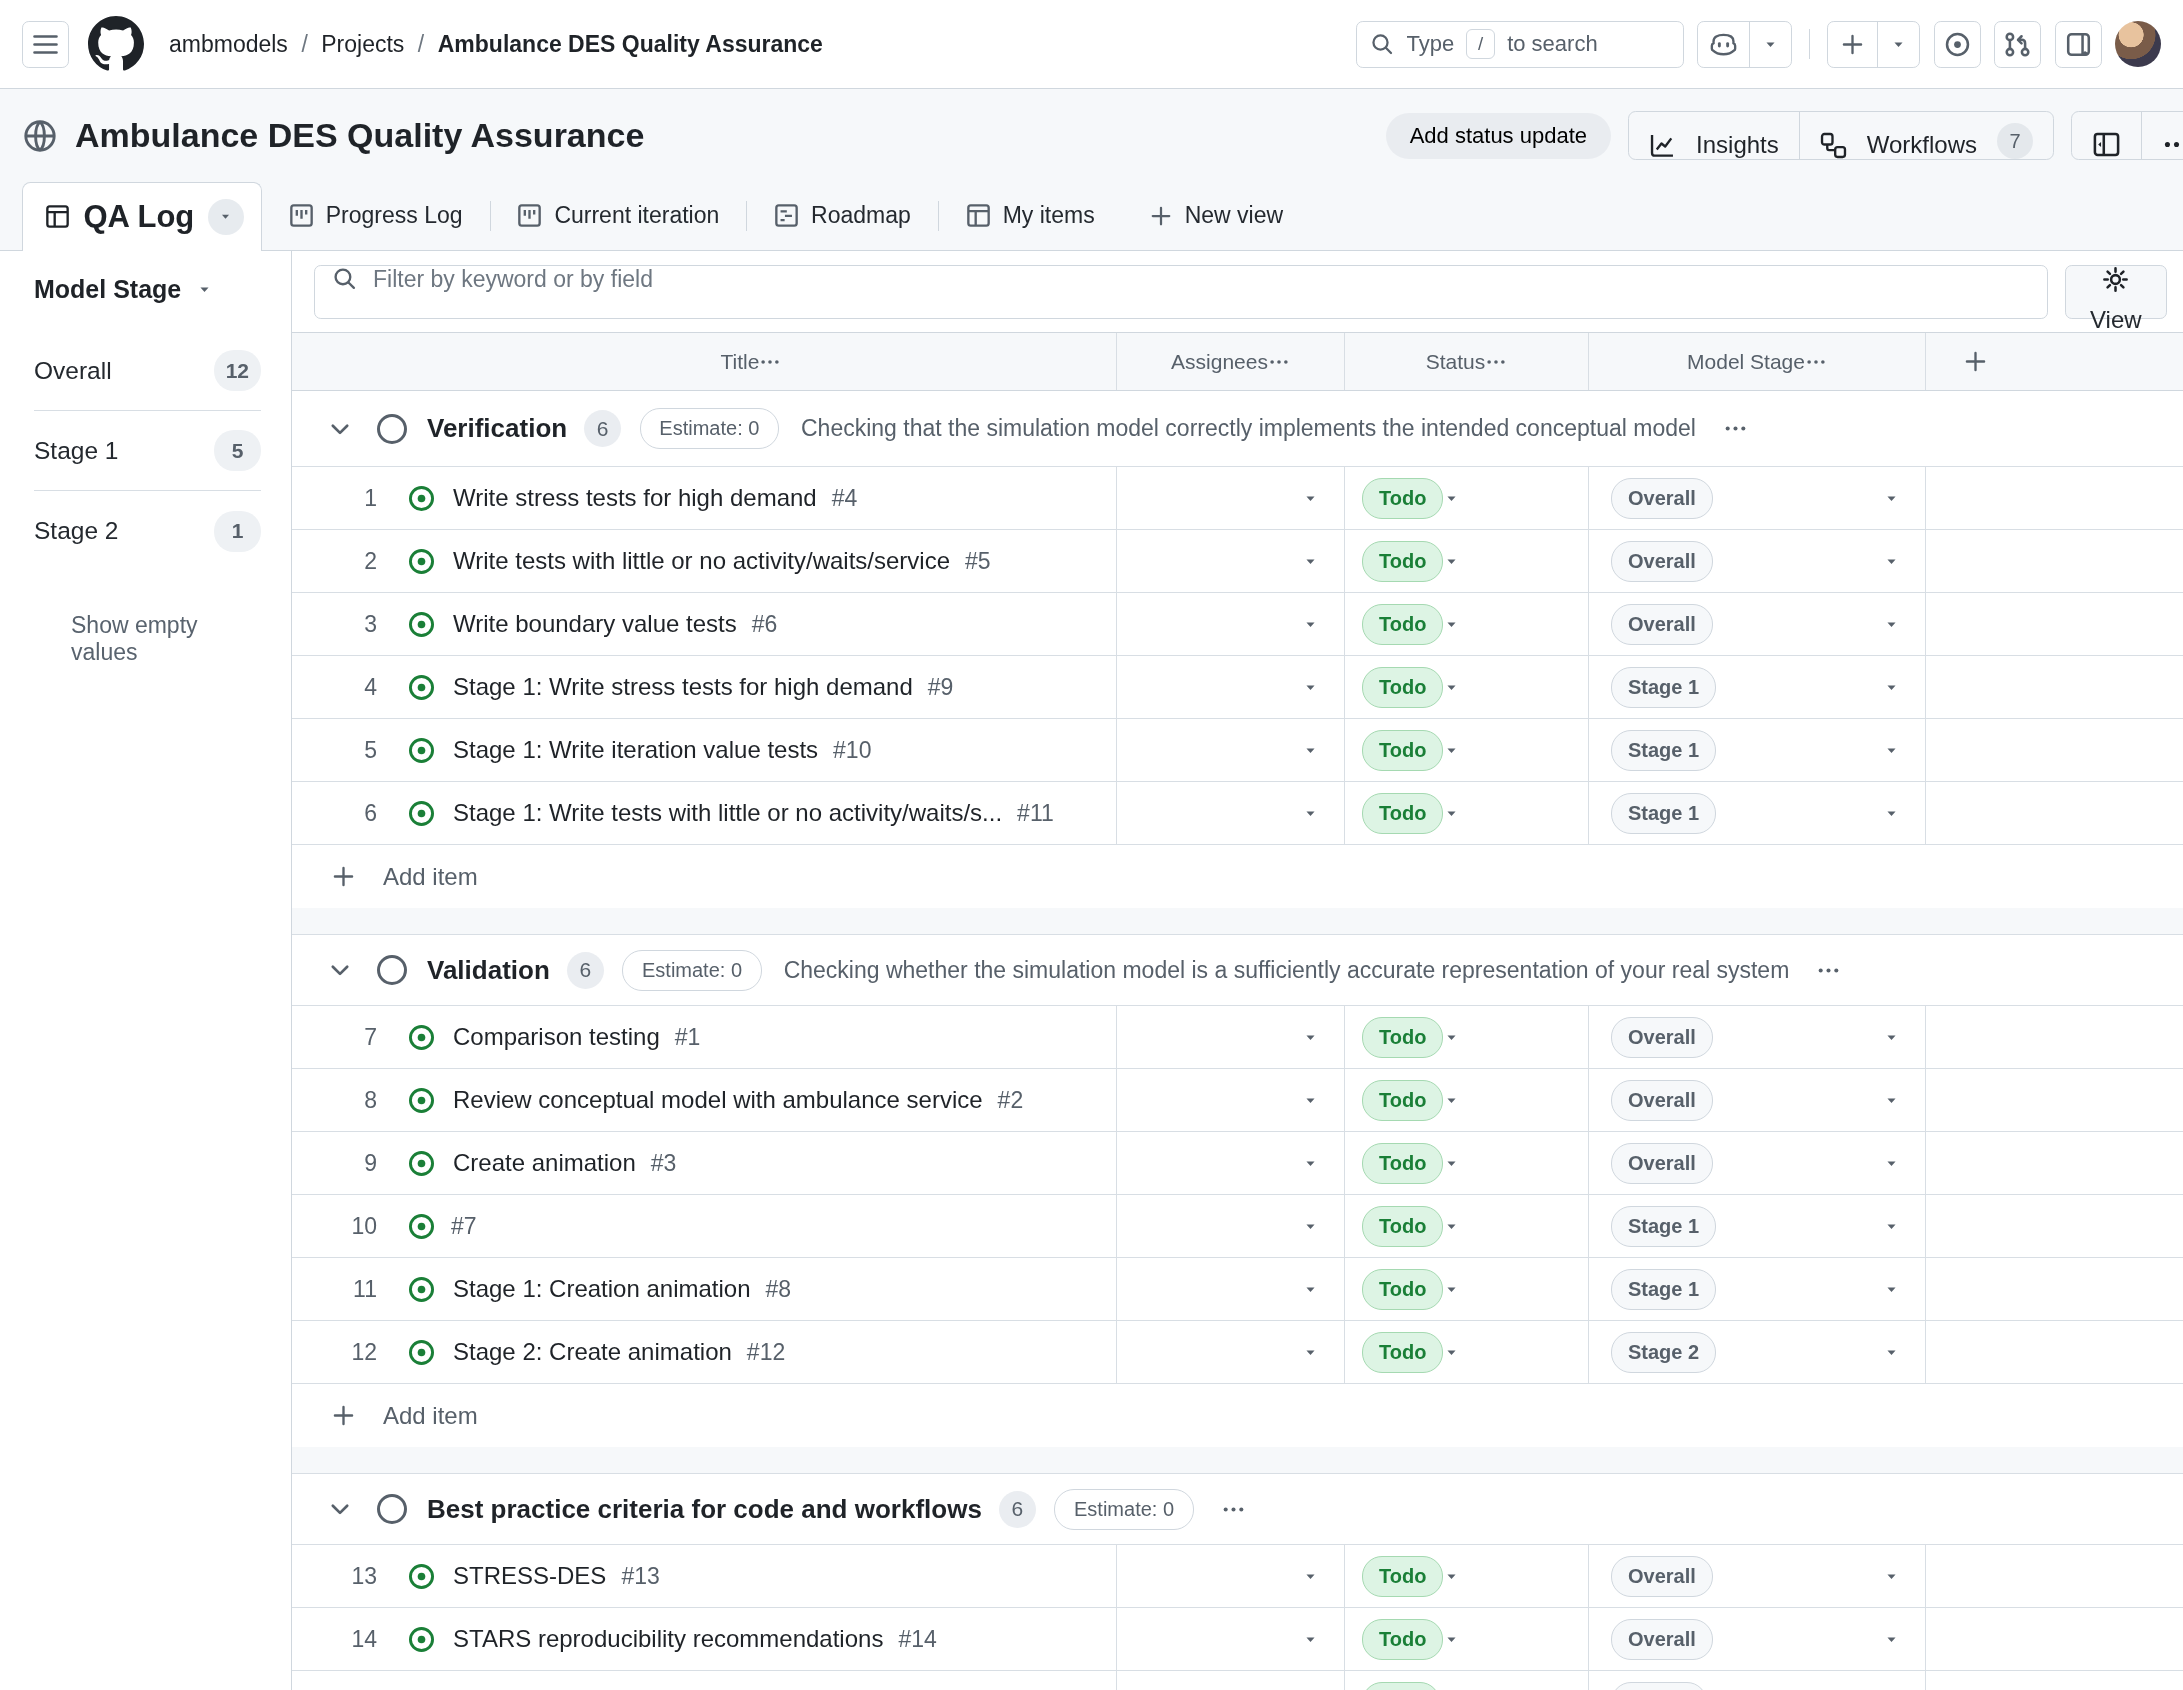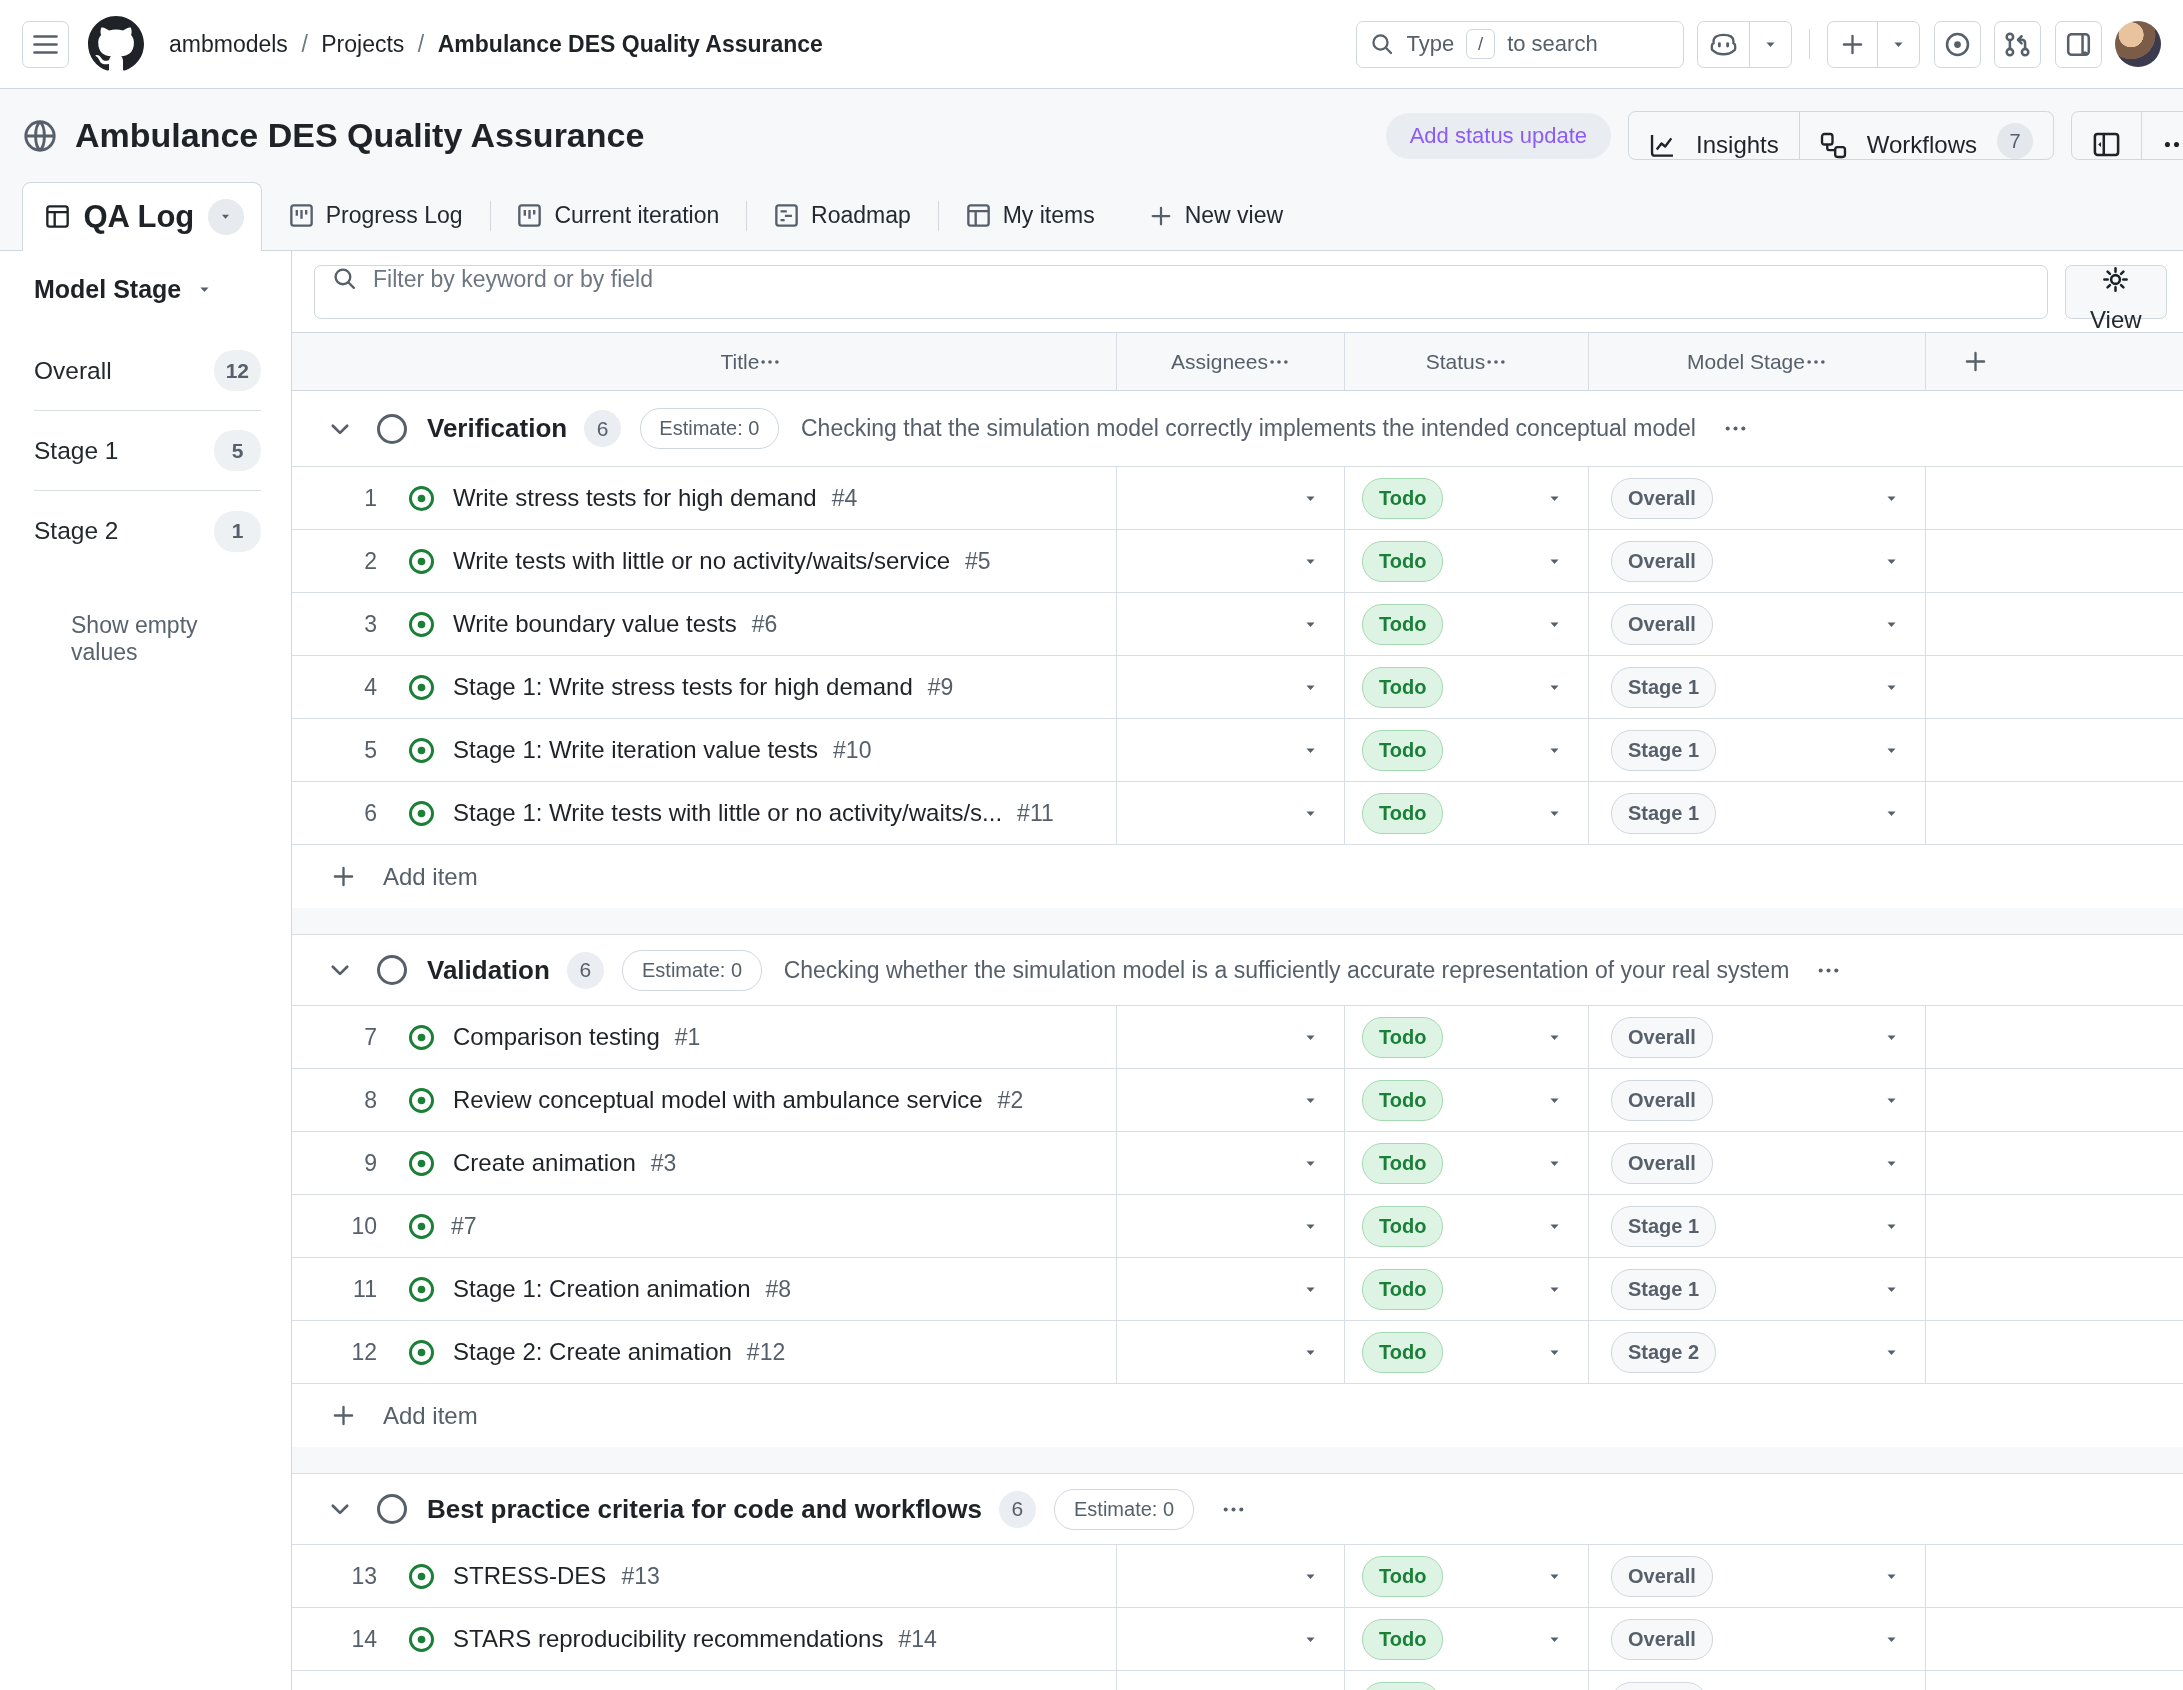--- a/index.html
+++ b/index.html
@@ -31,21 +31,21 @@
   .avatar { width: 46px; height: 46px; border-radius: 50%;
             background: radial-gradient(circle at 35% 30%, #e8c39e 0 28%, #7a5c49 29% 55%, #3c3a4d 56% 100%); }
 
   
   .project-head { background: #f6f8fa; }
   .title-row { height: 93px; display: flex; align-items: center; padding: 0 22px; gap: 17px; }
   .title-row h1 { font-size: 34px; font-weight: 700; color: #1f2328; }
   .globe { color: #57606a; }
   .title-actions { margin-left: auto; display: flex; align-items: center; gap: 17px; margin-right: -51px; }
   .status-pill { height: 46px; padding: 0 24px; border-radius: 845px; background: #e9ecf0;
-                 display: flex; align-items: center; font-size: 22px; color: #8b5cf6; }
+                 display: flex; align-items: center; font-size: 22px; color: #000000; }
   .btn-group { display: flex; height: 49px; border: 0.8px solid #d0d7de; border-radius: 7.6px; background: #f6f8fa; overflow: hidden; }
   .btn-group .gseg { display: flex; align-items: flex-end; gap: 20px; padding: 0 20px; font-size: 24px; color: #1f2328; }
   .btn-group .gseg + .gseg { border-left: 0.8px solid #d0d7de; }
   .count-badge { min-width: 36px; height: 36px; border-radius: 18px; background: #e4e8ec; color: #57606a;
                  font-size: 20px; display: flex; align-items: center; justify-content: center; padding: 0 8.5px; }
 
   
   .tabs { height: 69px; border-bottom: 0.8px solid #d0d7de; display: flex; align-items: flex-end; padding-left: 22px; }
   .tab-active { display: flex; align-items: center; gap: 13.5px; height: 69px; background: #fff;
                 border: 0.8px solid #d0d7de; border-bottom: none; border-radius: 8.5px 8.5px 0 0;
@@ -103,21 +103,21 @@
   .row { height: 63px; border-bottom: 0.8px solid #d8dee4; background: #fff; }
   .cell { display: flex; align-items: center; border-right: 0.8px solid #d8dee4; min-width: 0; }
   .cell.last { border-right: none; }
   .c-title { padding-right: 17px; }
   .row-num { width: 85px; flex: none; text-align: right; color: #57606a; font-size: 23px; }
   .issue-icon { margin-left: 30px; color: #1a7f37; }
   .row-title { margin-left: 17px; font-size: 24px; font-weight: 500; color: #1f2328;
                white-space: nowrap; overflow: hidden; }
   .issue-no { margin-left: 15px; color: #57606a; font-size: 23px; flex: none; }
   .c-assignees { justify-content: flex-end; padding-right: 25px; }
-  .c-status { justify-content: space-between; padding: 0 25px 0 17px; }
+  .c-status { padding: 0 25px 0 17px; }
   .c-stage { justify-content: space-between; padding: 0 25px 0 22px; }
   .pill { height: 41px; border-radius: 20px; display: inline-flex; align-items: center; padding: 0 16px;
           font-size: 20px; font-weight: 600; white-space: nowrap; }
   .pill-todo { background: #ddf4e4; border: 0.8px solid #a5d9b1; color: #1a7f37; }
   .pill-stage { background: #f6f8fa; border: 0.8px solid #d0d7de; color: #57606a; }
   .caret { color: #57606a; }
 
   .add-row { height: 63px; display: flex; align-items: center; padding-left: 39px; gap: 27px;
              color: #57606a; font-size: 24px; background: #fff; }
   .gap-band { height: 27px; background: #f6f8fa; border-bottom: 0.8px solid #d8dee4; }

